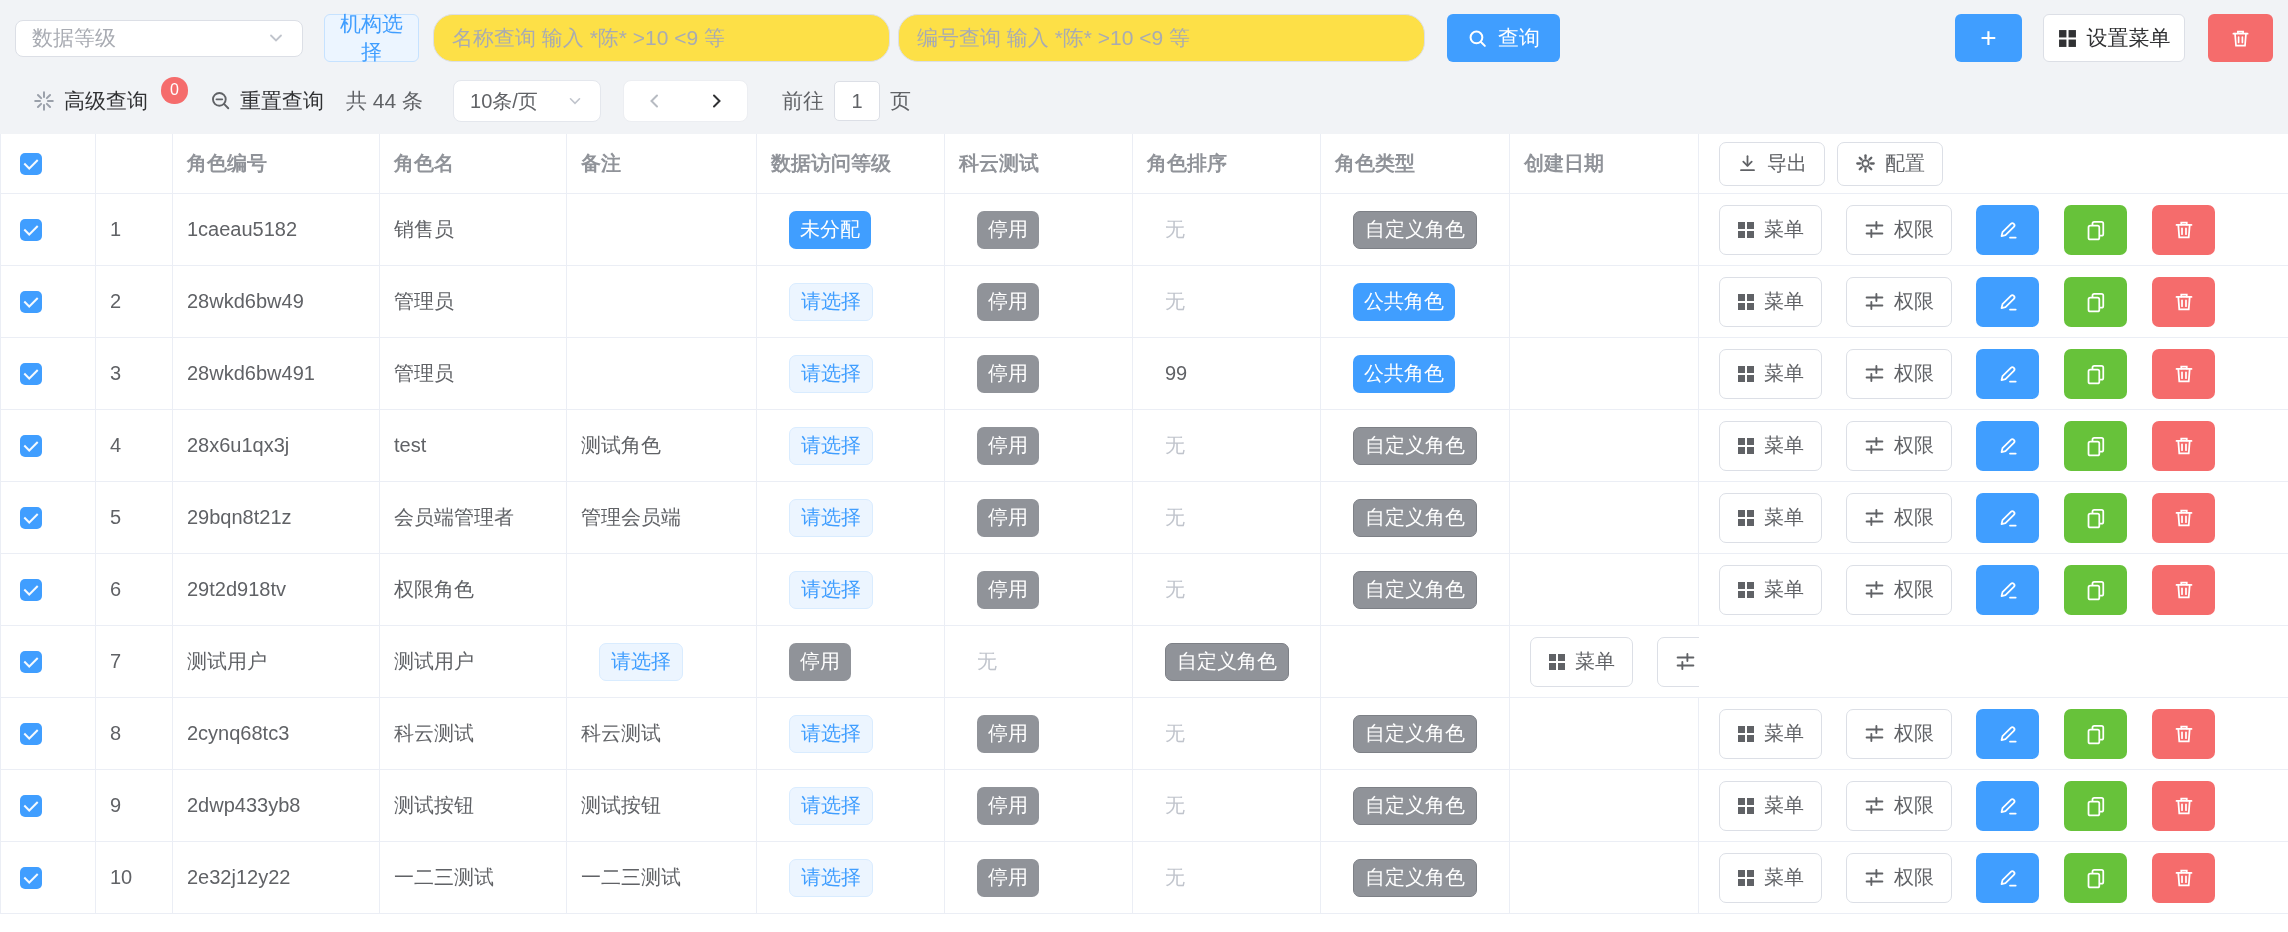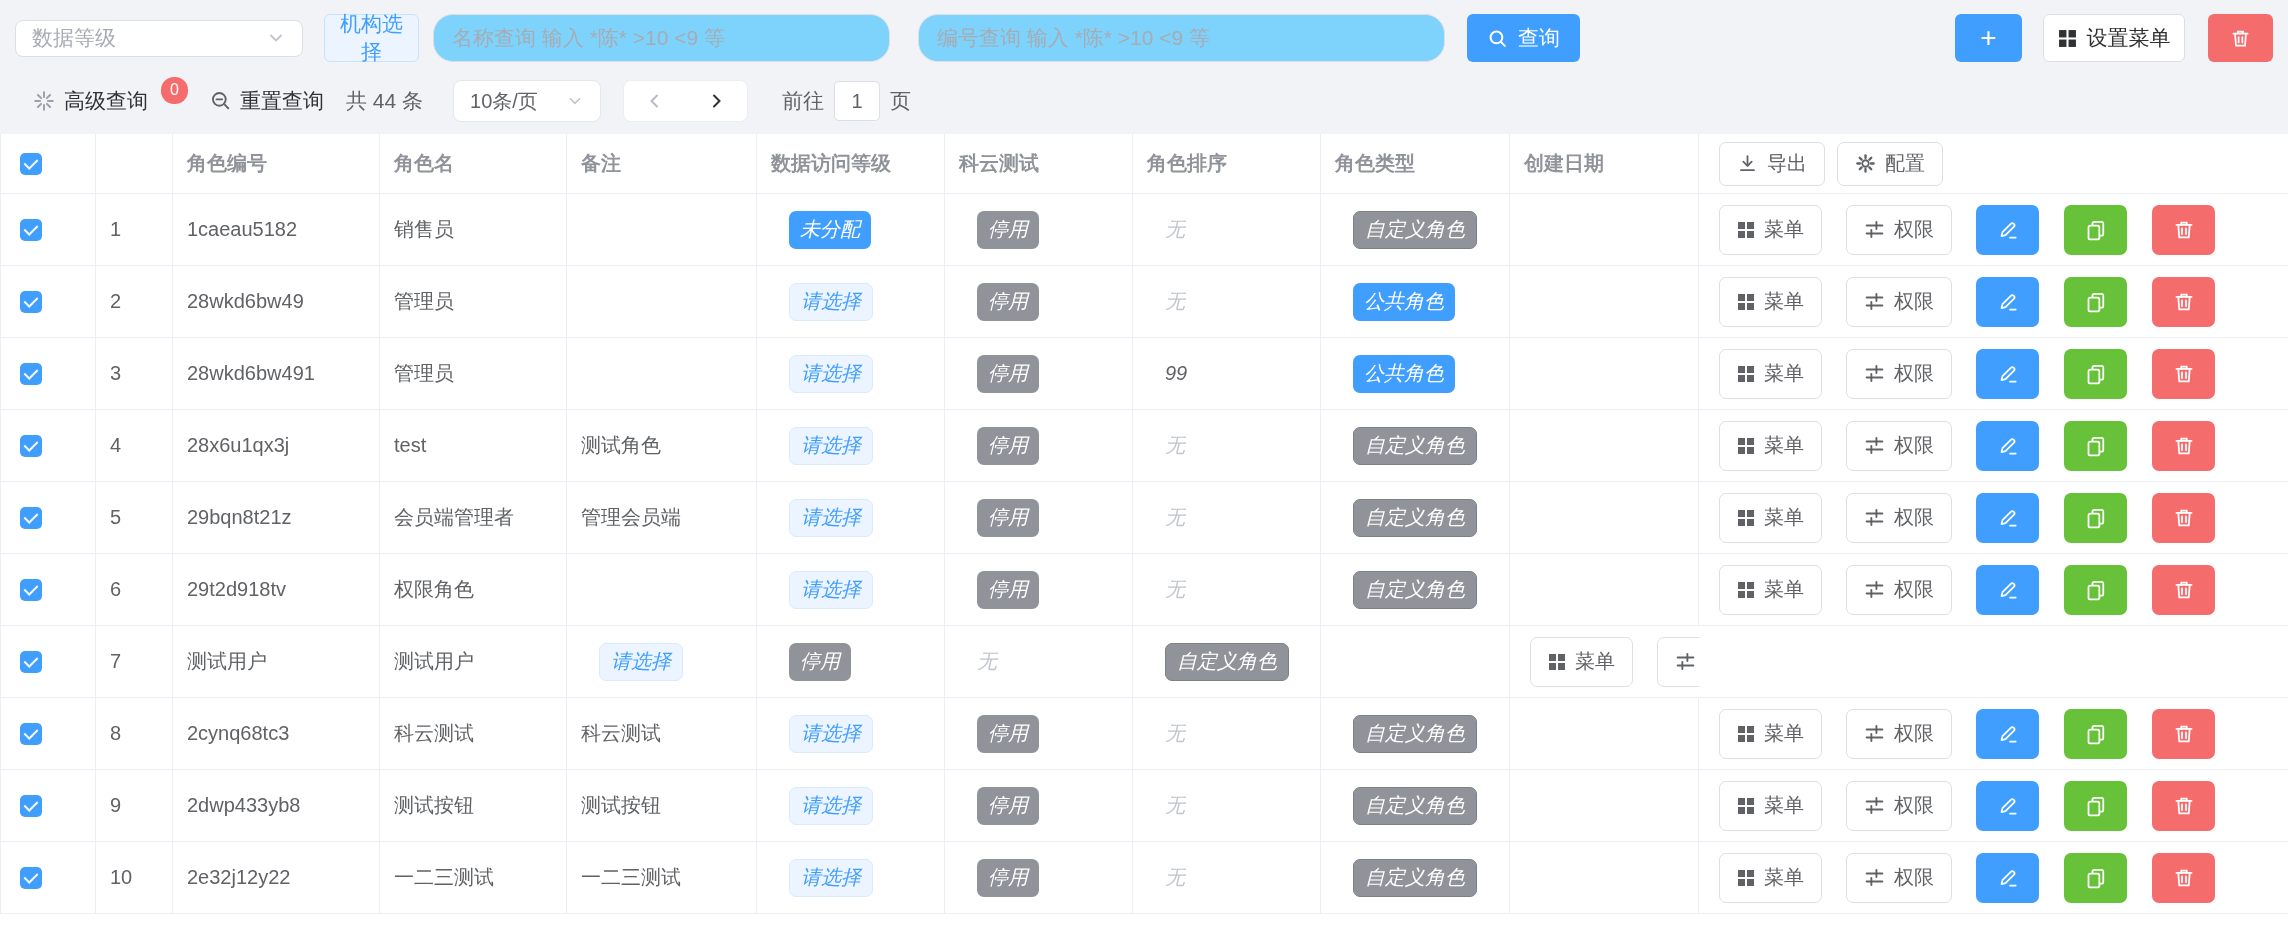--- a/index.html
+++ b/index.html
@@ -11,31 +11,31 @@
   *{box-sizing:border-box;}
   html,body{margin:0;padding:0;}
   body{width:2288px;height:932px;overflow:hidden;background:#fff;
        font-family:"Liberation Sans","DejaVu Sans",sans-serif;color:var(--text);}
   .topbar{background:var(--bar-bg);height:134px;padding:14px 15px 0 15px;}
   .toolbar{display:flex;align-items:center;height:48px;}
   .select{background:#fff;border:1px solid var(--border);border-radius:8px;height:37px;
           display:flex;align-items:center;justify-content:space-between;padding:0 16px;cursor:pointer;}
   .select .ph{font-size:21px;color:var(--placeholder);}
   .select.level{width:288px;}
-  .input{background:#7dd3fc;border:1px solid var(--border);border-radius:20px;height:48px;
+  .input{background:#fde047;border:1px solid var(--border);border-radius:20px;height:48px;
          font-size:21px;color:var(--text);padding:8px 18px;outline:none;
          font-family:"Liberation Sans","DejaVu Sans",sans-serif;}
   .input::placeholder{color:var(--placeholder);}
   .btn{display:inline-flex;align-items:center;justify-content:center;gap:10px;border:none;
        border-radius:6px;height:48px;font-size:21px;cursor:pointer;
        font-family:"Liberation Sans","DejaVu Sans",sans-serif;}
   .btn-lightblue{background:var(--blue-light-bg);border:1px solid var(--blue-light-border);
                  color:var(--primary);width:95px;margin-left:21px;}
   .inp-name{width:457px;margin-left:14px;}
-  .inp-code{width:527px;margin-left:28px;}
+  .inp-code{width:527px;margin-left:8px;}
   .btn-primary{background:var(--primary);color:#fff;}
   .btn-search{width:113px;margin-left:22px;}
   .btn-add{width:67px;font-size:28px;font-weight:400;}
   .btn-setup{background:#fff;border:1px solid var(--border);color:var(--text-dark);
              width:142px;margin-left:21px;}
   .btn-trash-top{background:var(--danger);color:#fff;width:65px;margin-left:23px;}
   .spacer{flex:1;}
   
   .filterbar{display:flex;align-items:center;height:62px;margin-top:8px;padding-left:18px;font-size:21px;color:var(--text-dark);}
   .linkish{display:inline-flex;align-items:center;gap:9px;cursor:pointer;color:var(--text-dark);}
@@ -57,21 +57,21 @@
   
   .table{background:#fff;border-left:1px solid var(--table-border);}
   .tr{display:grid;grid-template-columns:95px 77px 207px 187px 190px 188px 188px 188px 189px 189px 590px;
       border-bottom:1px solid var(--table-border);}
   .td{border-right:1px solid var(--table-border);display:flex;align-items:center;
       padding-left:14px;font-size:20px;color:var(--text);overflow:hidden;}
   .td:last-child{border-right:none;}
   .thead{height:60px;}
   .thead .td{color:var(--header-text);font-weight:700;}
   .row{height:72px;}
-  .pad-tag{padding-left:32px;font-style:italic;}
+  .pad-tag{padding-left:32px;}
   .muted{color:var(--muted);}
   .checkbox{width:22px;height:22px;background:var(--primary);border-radius:5px;position:relative;
             display:inline-block;cursor:pointer;margin-left:5px;}
   .checkbox::after{content:"";position:absolute;left:7px;top:3px;width:6px;height:11px;
                    border-right:2.4px solid rgba(255,255,255,.95);border-bottom:2.4px solid rgba(255,255,255,.95);
                    transform:rotate(45deg);}
   .tag{display:inline-flex;align-items:center;justify-content:center;height:38px;padding:0 11px;
        border-radius:7px;font-size:20px;white-space:nowrap;cursor:pointer;}
   .tag-primary{background:var(--primary);color:#fff;}
   .tag-plain{background:var(--blue-light-bg);color:var(--primary);border:1px solid #d9ecff;}

